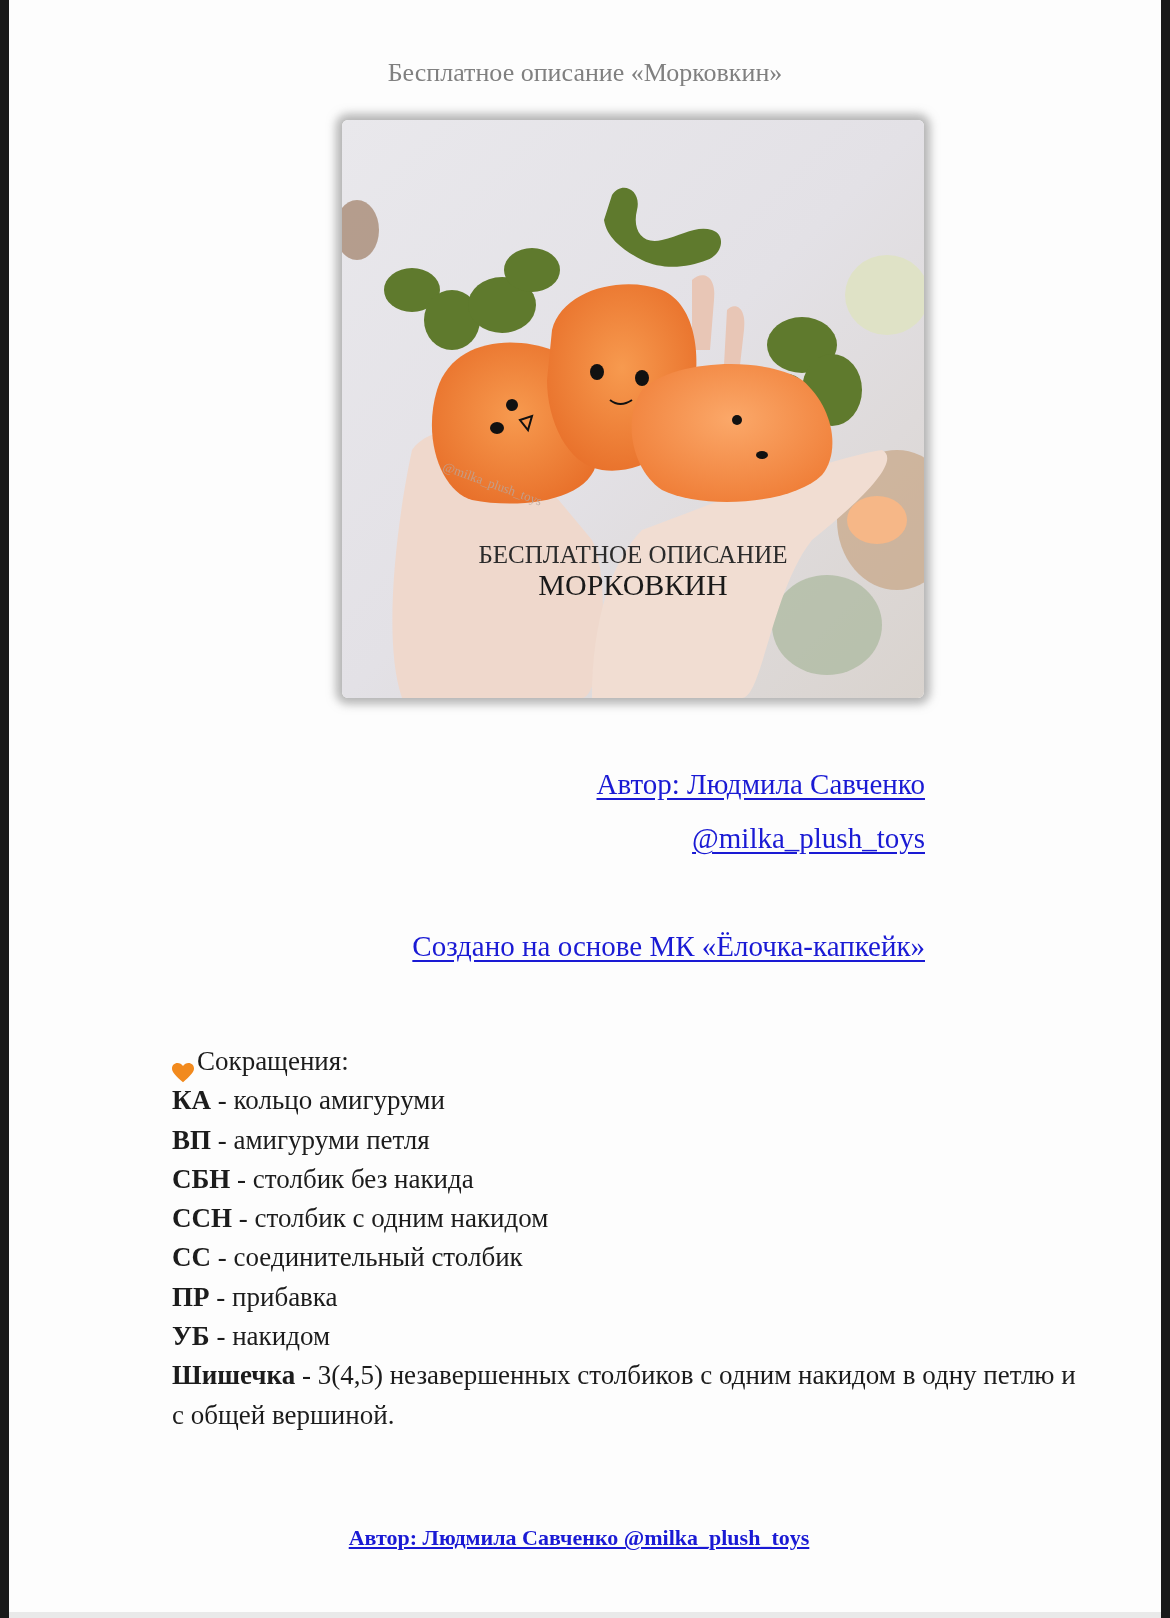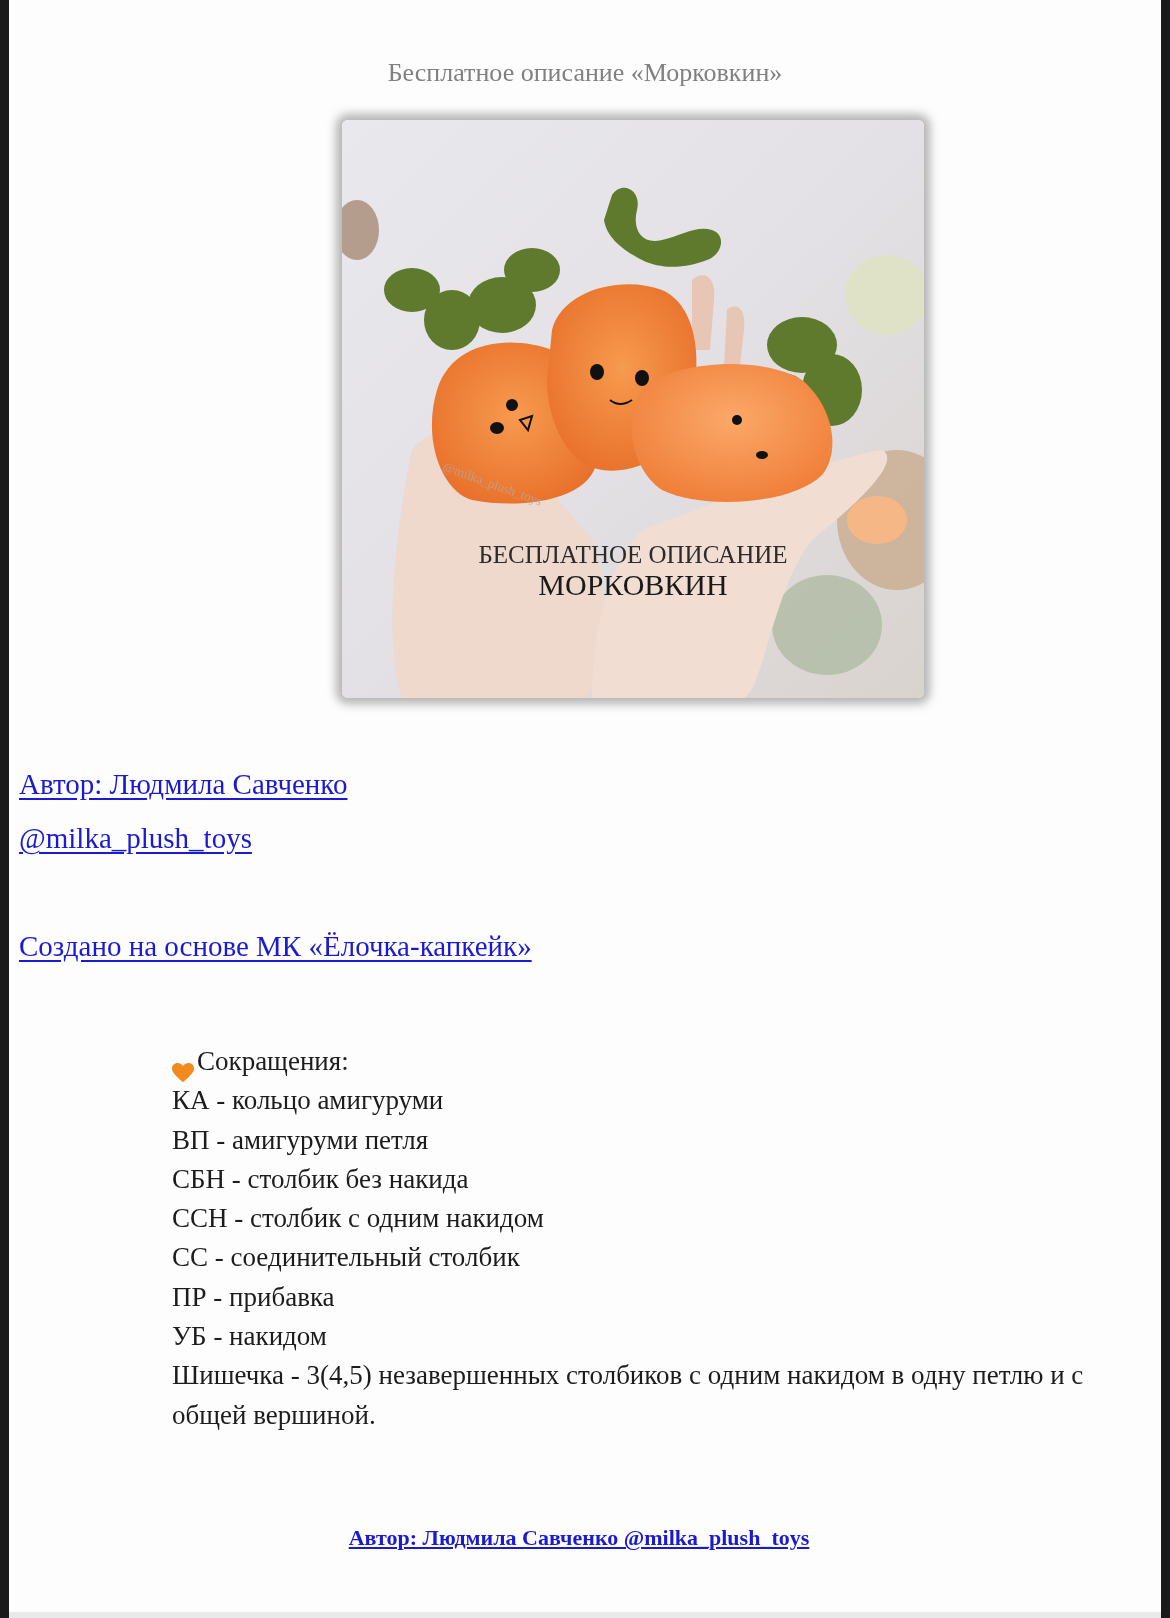--- a/index.html
+++ b/index.html
@@ -17,34 +17,34 @@
     font-family: "Liberation Serif", serif; font-size: 26px; color: #808080;
   }
   .cover-frame {
     position: absolute; left: 333px; top: 120px; width: 582px; height: 578px;
     border-radius: 6px;
     box-shadow: 0 0 10px 6px rgba(120,120,120,0.55);
     overflow: hidden;
   }
   .cover-frame svg { display: block; width: 100%; height: 100%; }
   .link {
-    position: absolute; left: 0; width: 916px; text-align: left;
+    position: absolute; left: 0; width: 916px; text-align: right;
     font-family: "Liberation Serif", serif; color: #1a1ad4; text-decoration: underline;
-    text-underline-offset: 4px; cursor: pointer; margin-left: 10px;
+    text-underline-offset: 4px; cursor: pointer;
   }
   .author-link { top: 768px; font-size: 29px; }
   .handle-link { top: 822px; font-size: 29px; }
   .mk-link { top: 930px; font-size: 29px; }
   .abbr {
     position: absolute; left: 163px; top: 1042px; width: 920px;
     font-family: "Liberation Serif", serif; font-size: 27px; color: #1c1c1c; line-height: 39.3px;
   }
   .abbr-heading { display: flex; align-items: flex-end; }
   .heart { display: inline-block; width: 22px; height: 22px; margin-right: 3px; position: relative; top: -3px; }
-  .abbr-row b { font-weight: normal; }
+  .abbr-row b { font-weight: bold; }
   .footer-link {
     position: absolute; left: 0; width: 1140px; top: 1525px; text-align: center;
     font-family: "Liberation Serif", serif; font-size: 22px; font-weight: bold; color: #1a1ad4;
     text-decoration: underline; cursor: pointer;
   }
 </style>
 </head>
 <body>
 
 <div class="page">

